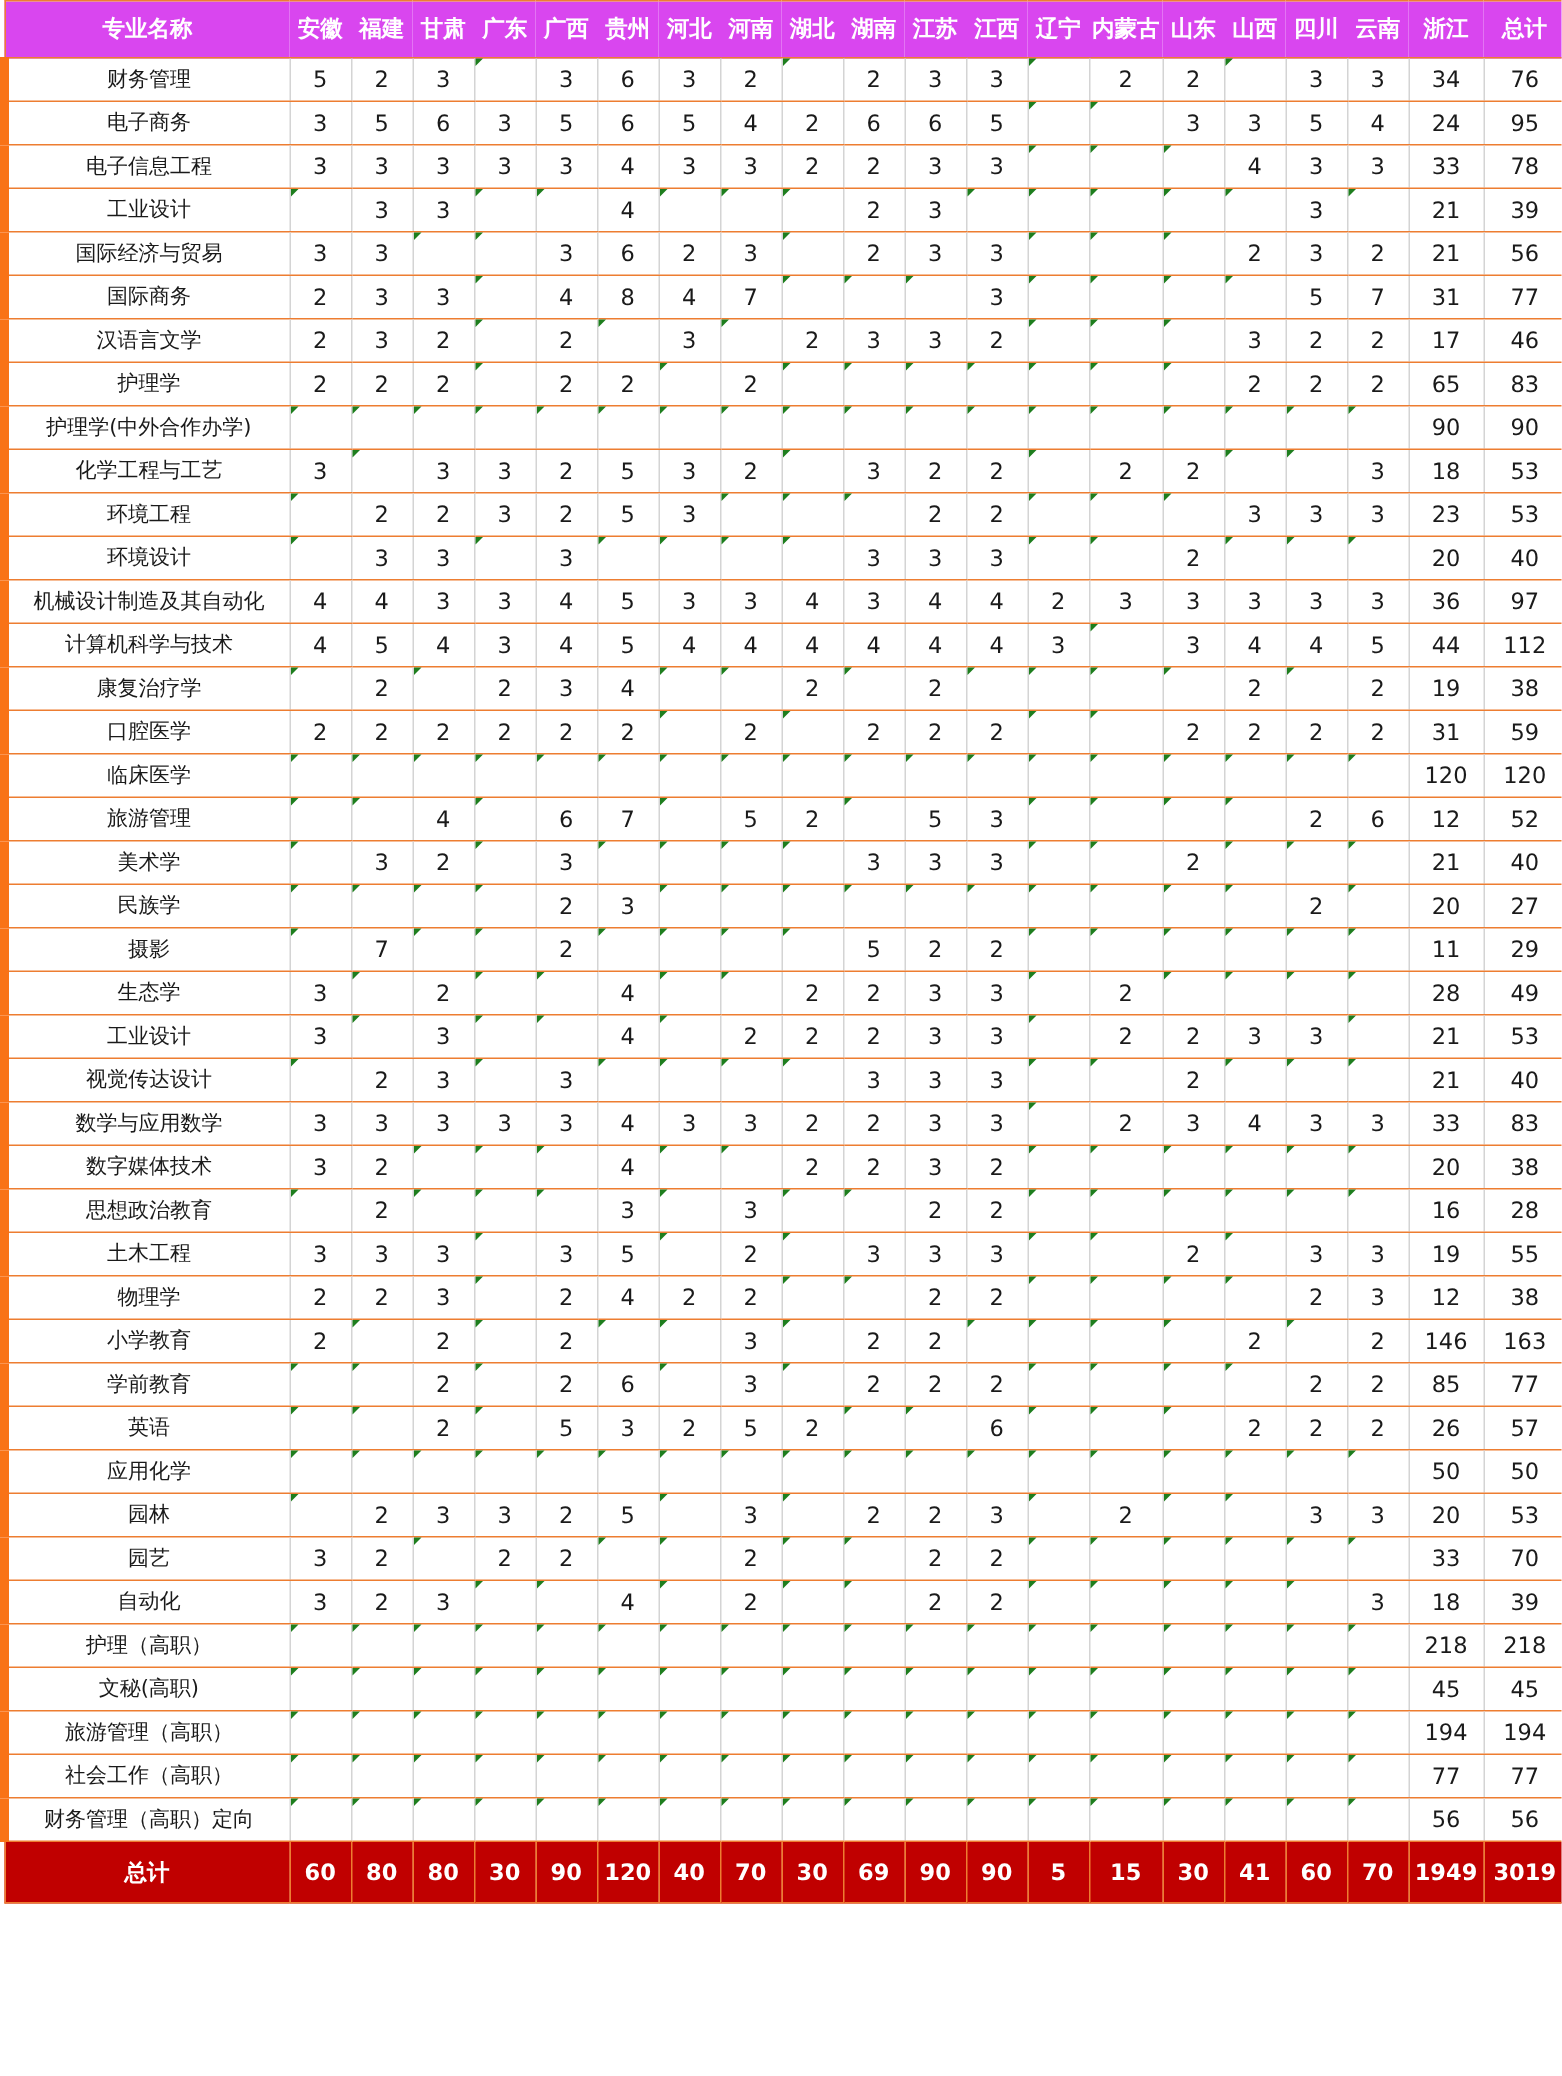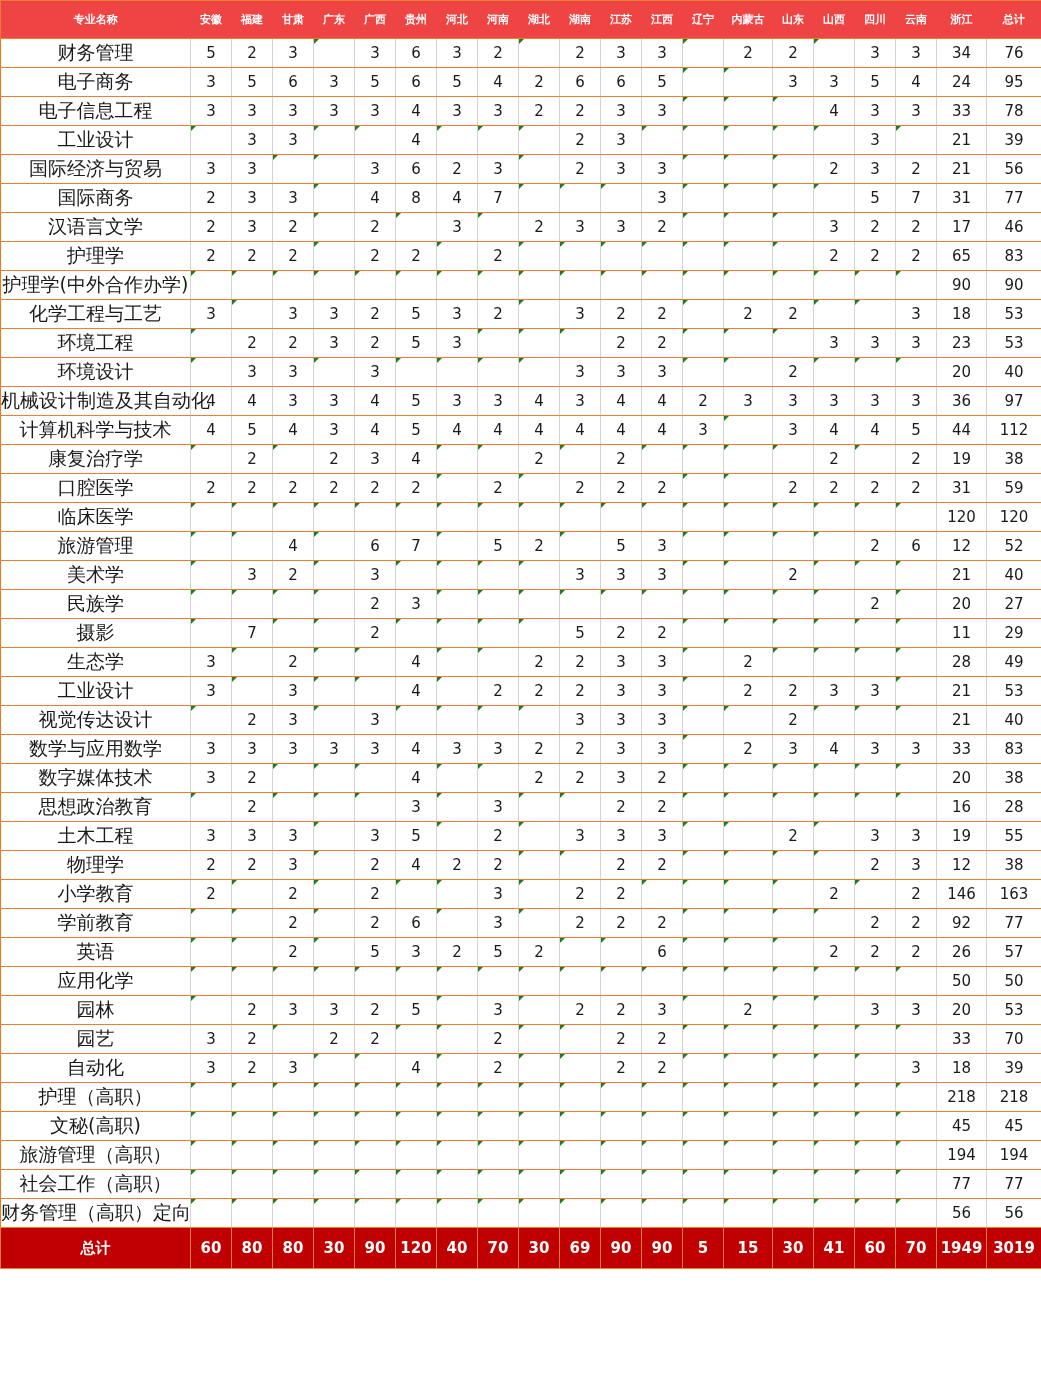--- a/index.html
+++ b/index.html
@@ -10,44 +10,44 @@
     width: 1041px;
     font-size: 15px;
     color: #1a1a1a;
   }
   table.grid col.c-name { width: 190px; }
   table.grid col.c-prov { width: 41px; }
   table.grid col.c-wide { width: 49px; }
   table.grid col.c-zj { width: 50px; }
   table.grid col.c-total { width: 55px; }
   thead th {
-    background: #ef4444;
+    background: #d946ef;
     color: #ffffff;
     font-weight: bold;
-    font-size: 11px;
+    font-size: 15px;
     height: 37px;
     padding: 0;
     text-align: center;
     white-space: nowrap;
     border-top: 1px solid #ed7d31;
     border-bottom: 1px solid #ed7d31;
   }
   thead th:first-child { border-left: 1px solid #ed7d31; }
   thead th:last-child { border-right: 1px solid #ed7d31; }
   tbody td {
     height: 28px;
     padding: 0;
     text-align: center;
     white-space: nowrap;
     border-bottom: 1px solid #ed7d31;
     border-left: 1px solid #d4d4d4;
     position: relative;
     font-size: 15px;
   }
-  tbody td.name { border-left: 1px solid #f97316; font-size: 19px; }
+  tbody td.name { border-left: 6px solid #f97316; font-size: 14px; }
   tbody td.last { border-right: 1px solid #ed7d31; }
   tbody td.flag::before {
     content: "";
     position: absolute;
     left: 0; top: 0;
     width: 0; height: 0;
     border-top: 5px solid #1e7e1e;
     border-right: 5px solid transparent;
   }
   tfoot td {
@@ -819,21 +819,21 @@
         <td class="flag"></td>
         <td>2</td>
         <td>2</td>
         <td>2</td>
         <td class="flag"></td>
         <td class="flag"></td>
         <td class="flag"></td>
         <td class="flag"></td>
         <td>2</td>
         <td>2</td>
-        <td>92</td>
+        <td>85</td>
         <td class="last">77</td>
       </tr>
       <tr>
         <td class="name">英语</td>
         <td class="flag"></td>
         <td class="flag"></td>
         <td>2</td>
         <td class="flag"></td>
         <td>5</td>
         <td>3</td>

